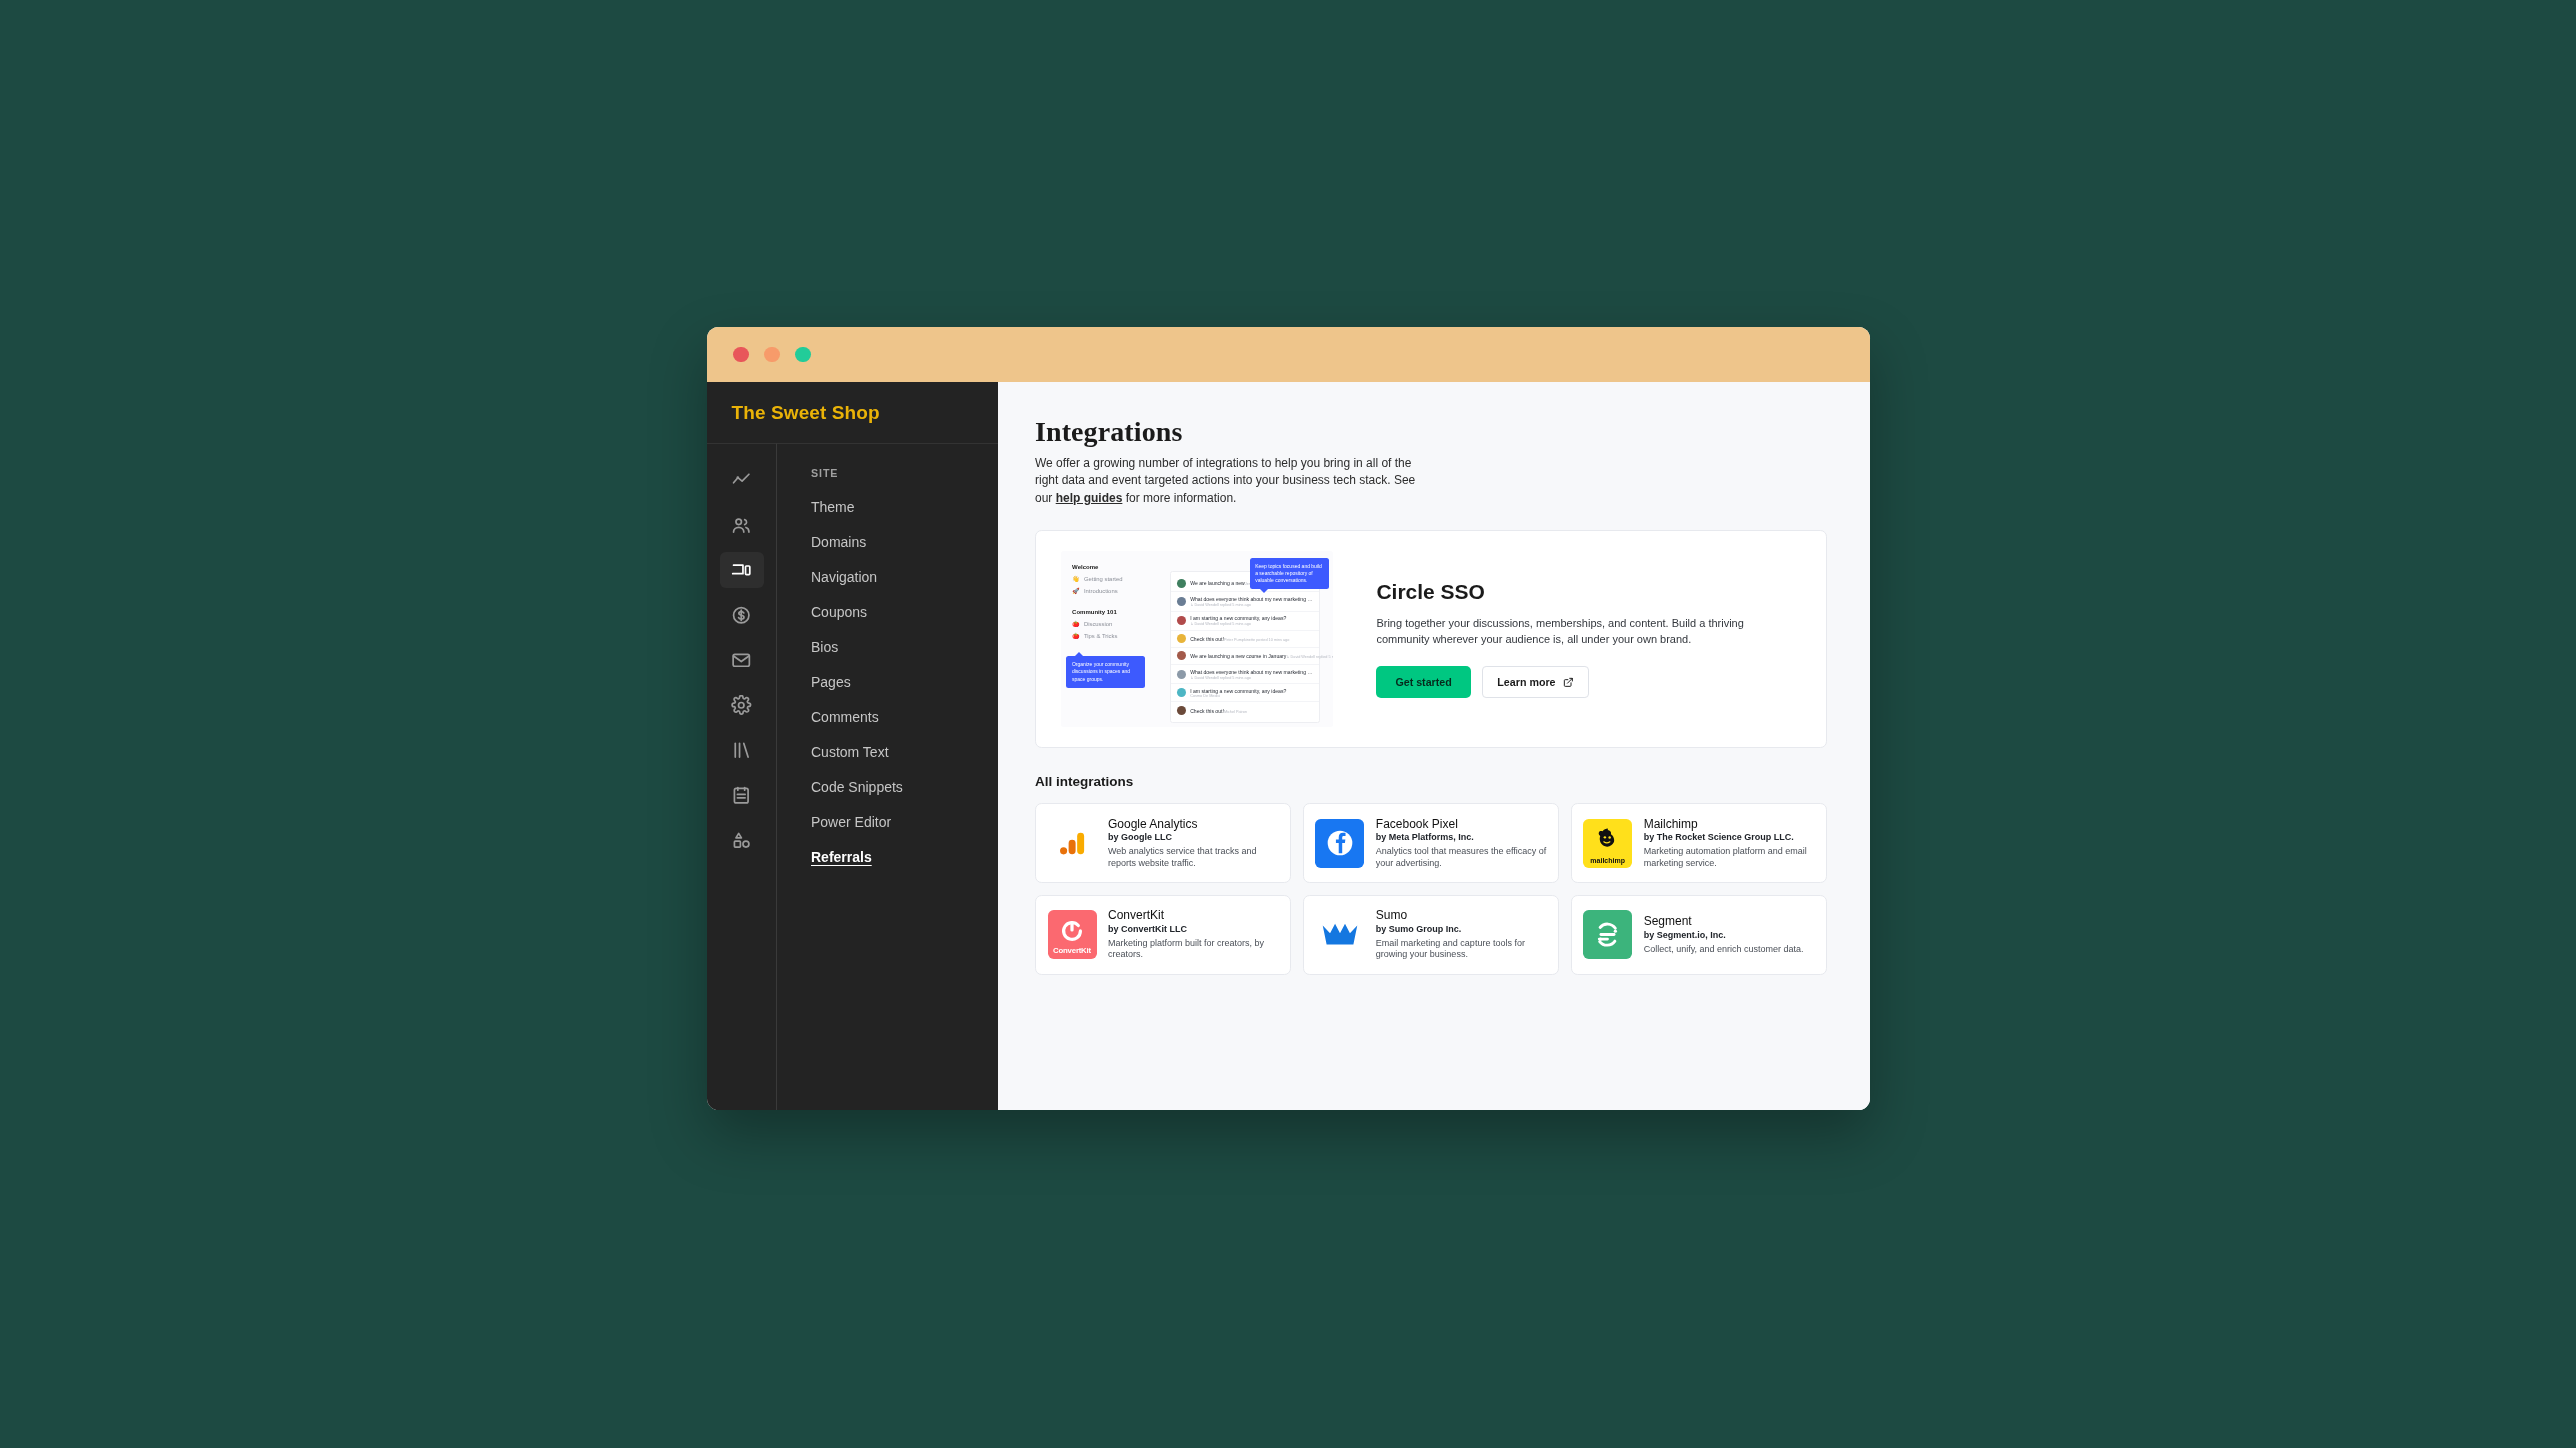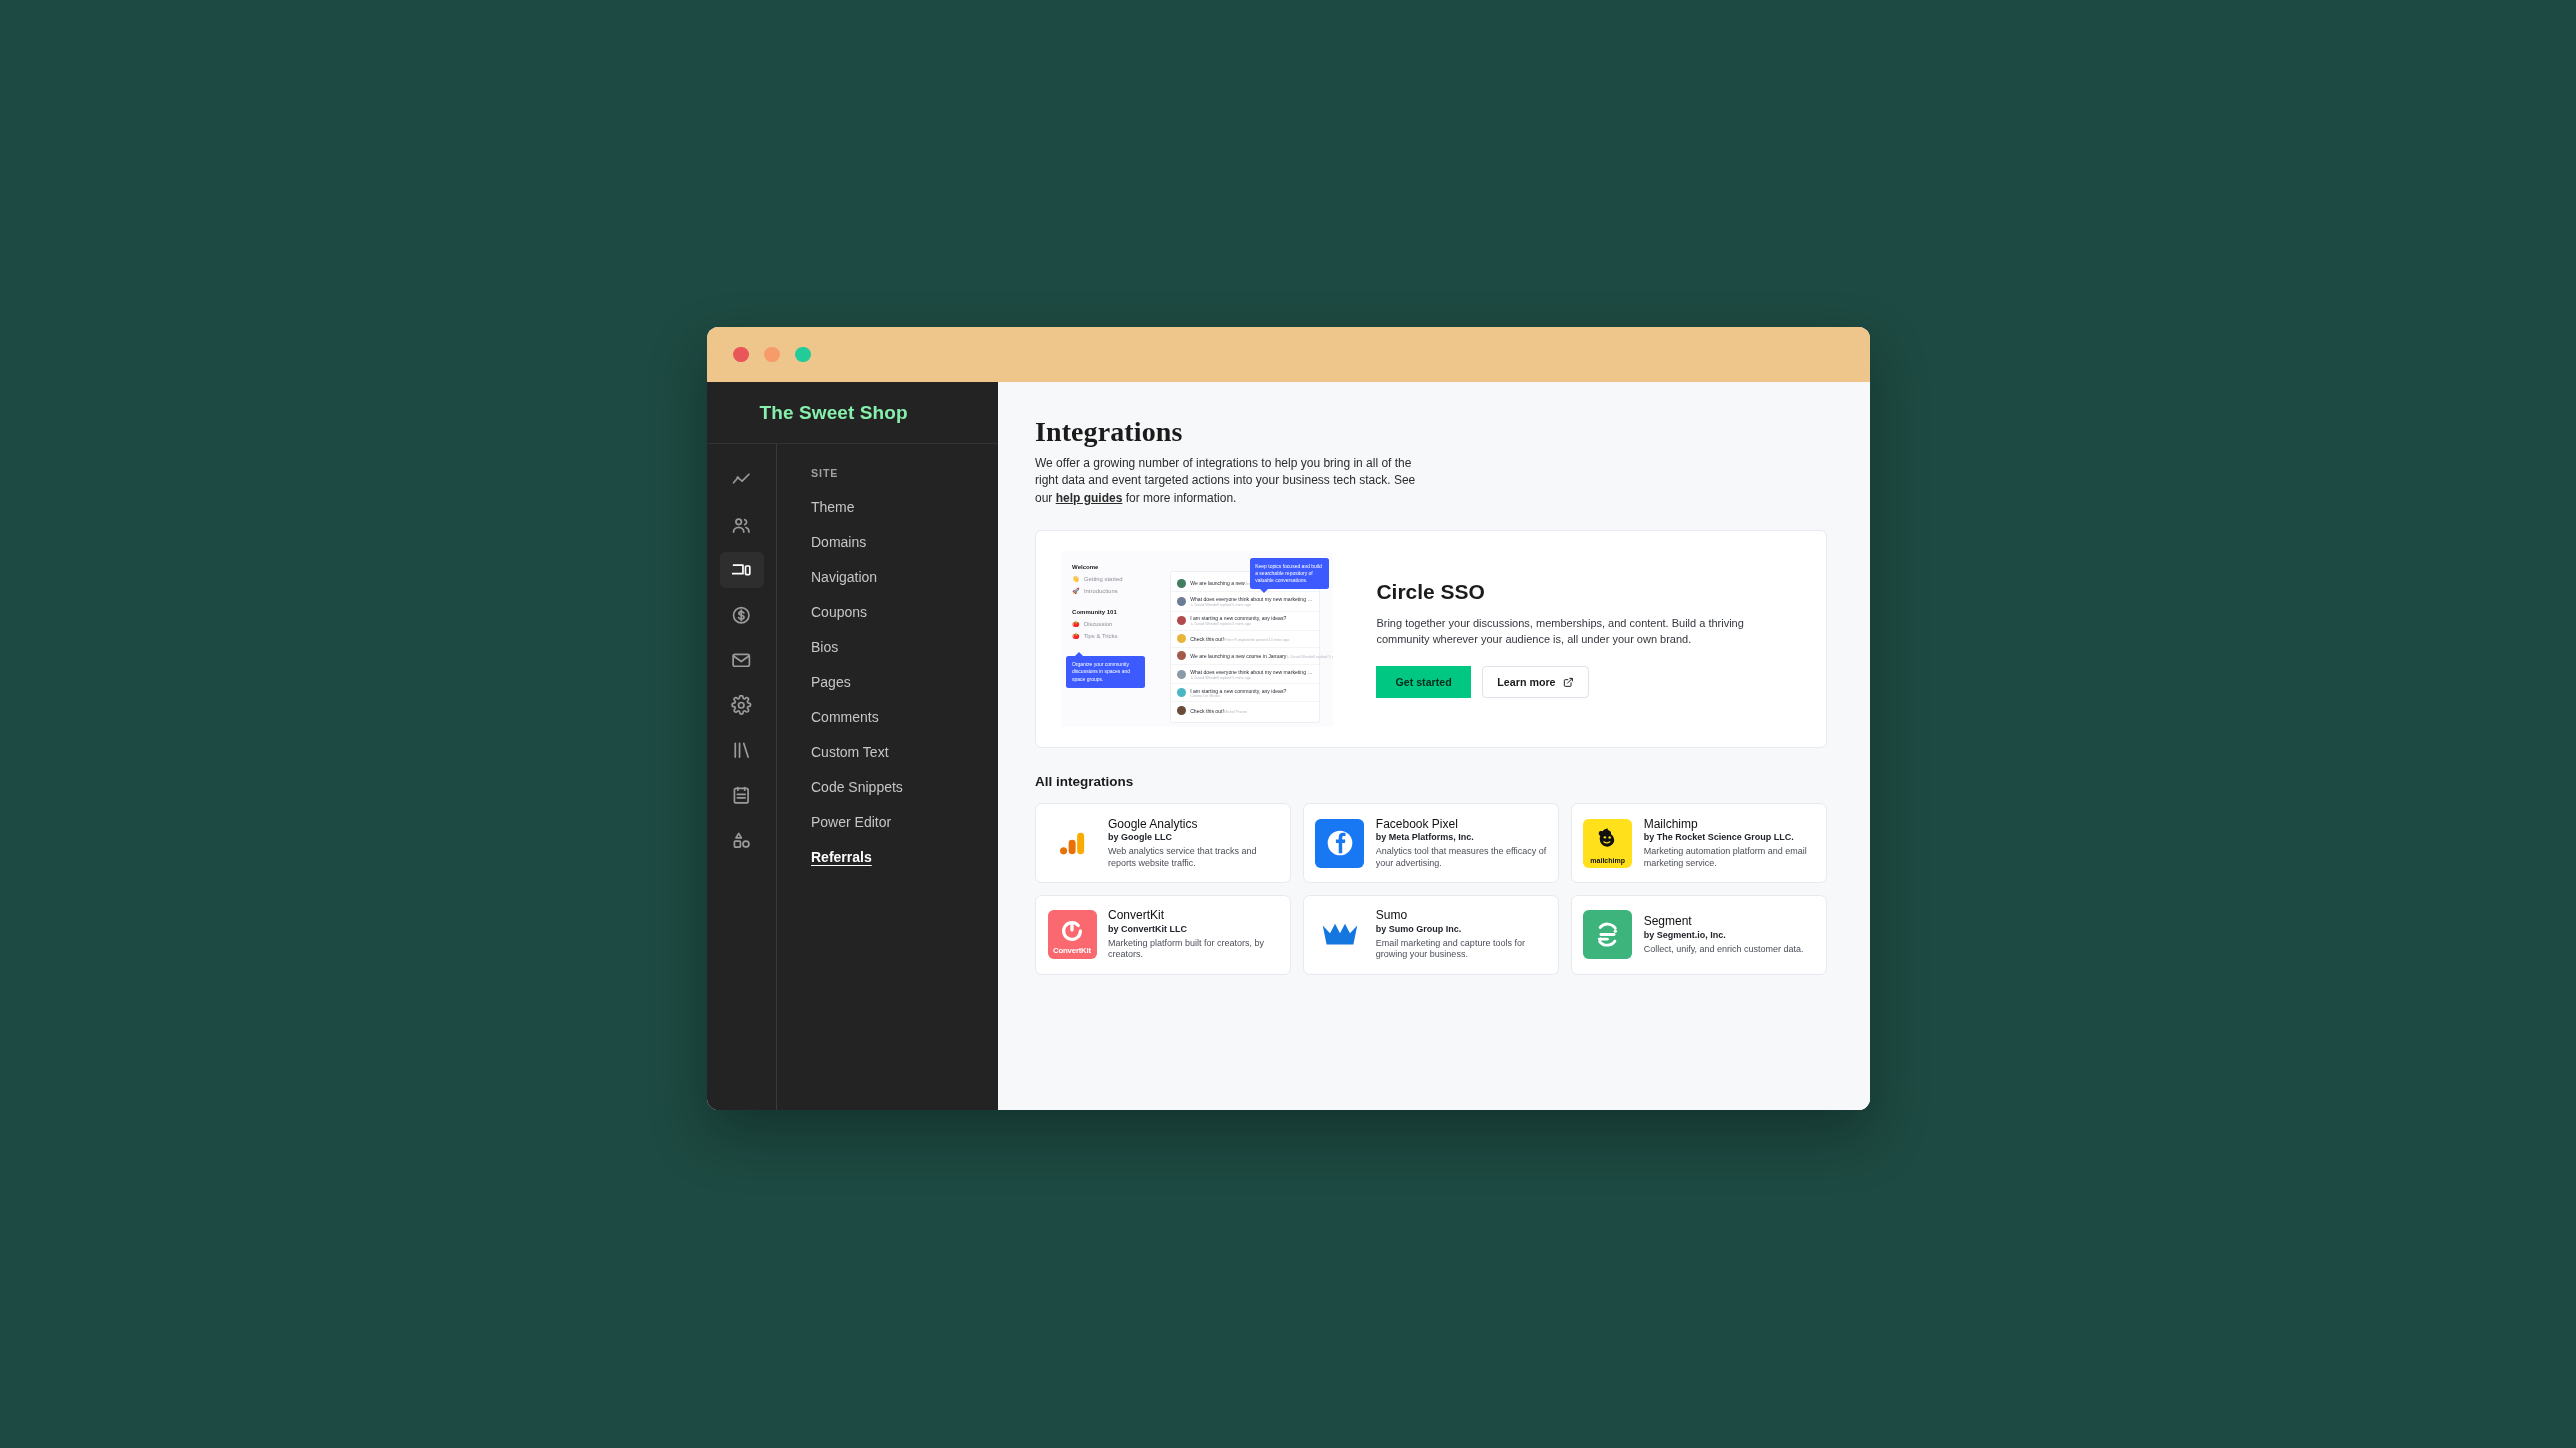--- a/index.html
+++ b/index.html
@@ -37,23 +37,22 @@
   
   #sidebar {
     width: 291px; flex: 0 0 291px;
     background: #232323;
     display: flex; flex-direction: column;
   }
   #brand {
     height: 61px; flex: 0 0 61px;
     display: flex; align-items: center;
     padding-left: 24.6px;
-    color: #86efac; font-size: 19px; font-weight: 700;
+    color: #eab308; font-size: 19px; font-weight: 700;
     letter-spacing: 0.1px;
-    margin-left: 28px;
   }
   #sidebar-split { flex: 1; display: flex; min-height: 0; }
 
   
   #icon-rail {
     width: 70px; flex: 0 0 70px;
     border-right: 0.8px solid #3a3a3a;
     border-top: 0.8px solid #333;
     padding-top: 18px;
     display: flex; flex-direction: column; align-items: center;
@@ -158,21 +157,21 @@
     border-left: 4.1px solid transparent; border-right: 4.1px solid transparent;
     border-bottom: 4.9px solid #3d5afe;
   }
 
   #hero-text { padding-left: 43px; padding-right: 33px; }
   #hero-title { font-size: 21px; font-weight: 700; color: #1b1b1b; margin-bottom: 10.7px; }
   #hero-desc { font-size: 11px; line-height: 1.5; color: #33373d; max-width: 386px; margin-bottom: 18px; }
   #hero-actions { display: flex; gap: 10.7px; }
   #btn-get-started {
     background: #00c781; color: #062a1c;
-    border: none; border-radius: 0;
+    border: none; border-radius: 5px;
     font-size: 10.7px; font-weight: 700;
     padding: 9px 19px; cursor: pointer;
     font-family: inherit;
   }
   #btn-learn-more {
     background: #fff; color: #1b1b1b;
     border: 0.8px solid #dfe2e8; border-radius: 4.1px;
     font-size: 10.7px; font-weight: 700;
     padding: 9px 14.8px; cursor: pointer;
     display: flex; align-items: center; gap: 7.4px;

